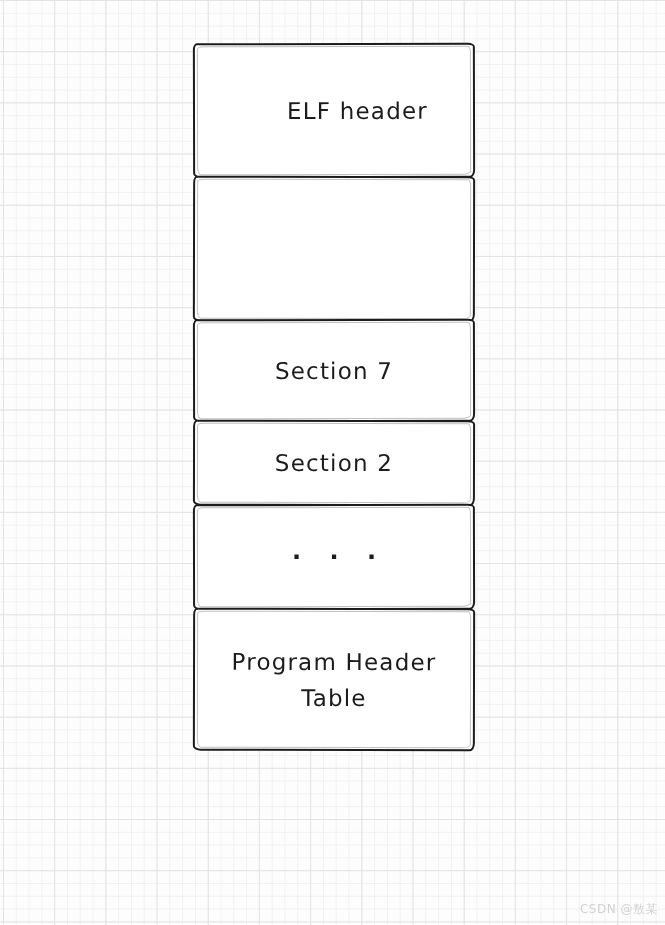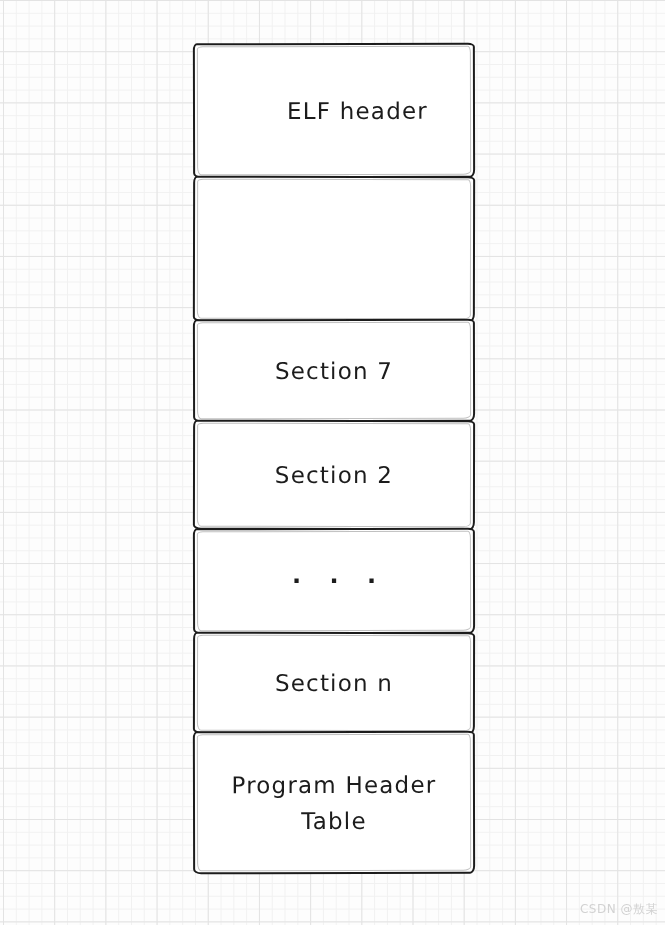--- a/index.html
+++ b/index.html
@@ -53,21 +53,21 @@
     inset:1px 2px;
     border-radius:6px 3px 8px 4px / 3px 7px 4px 8px;
     border:1px solid rgba(28,28,28,0.28);
     pointer-events:none;
   }
   .box:nth-child(odd){transform:rotate(-0.12deg);}
   .box:nth-child(even){transform:rotate(0.12deg);}
   .b1{height:135px;padding-left:47px;}
   .b2{height:146px;}
   .b3{height:103px;}
-  .b4{height:110px;}
+  .b4{height:86px;}
   .b5{height:106px;}
   .b6{height:102px;}
   .b7{height:143px;}
   .dots{
     font-size:24px;
     font-weight:bold;
     letter-spacing:10px;
     text-indent:10px;
   }
   .watermark{
@@ -99,23 +99,20 @@
     </div>
 
     <div class="box b4">
       <span>Section 2</span>
     </div>
 
     <div class="box b5">
       <span class="dots">· · ·</span>
     </div>
 
-    <div class="box b6">
-      <span>Section n</span>
-    </div>
 
     <div class="box b7">
       <span>Program Header</span>
       <span>Table</span>
     </div>
 
   </div>
 
   <div class="watermark">CSDN @敖某</div>
 

